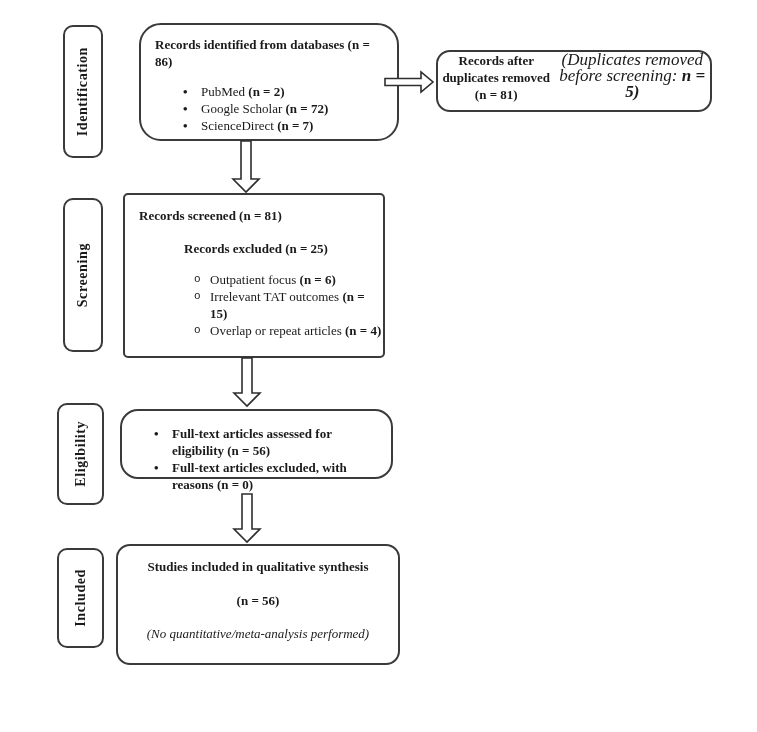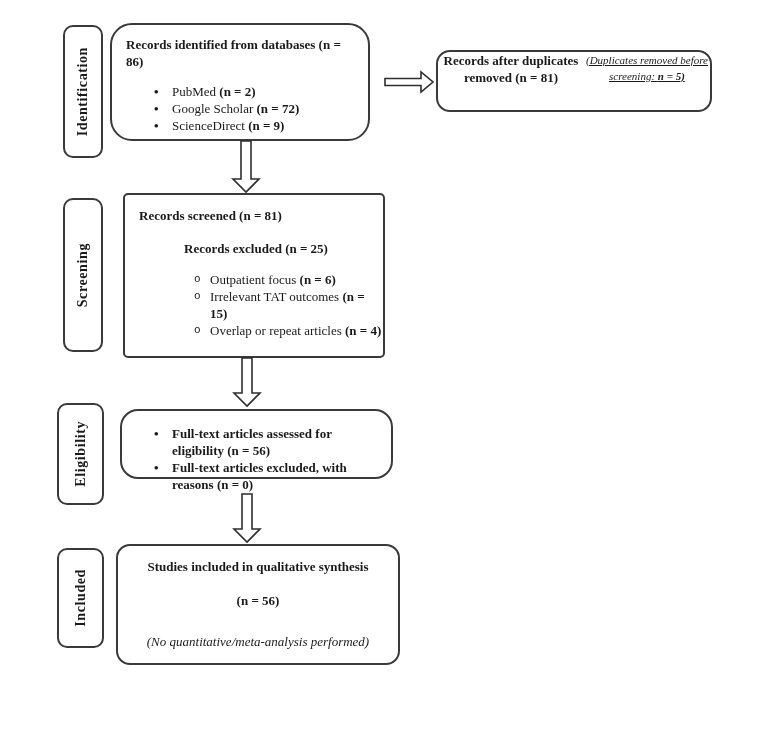--- a/index.html
+++ b/index.html
@@ -47,38 +47,38 @@
   <div class="stage" style="left:63px;top:198px;width:40px;height:154px;">
     <span class="vtext">Screening</span>
   </div>
   <div class="stage" style="left:57px;top:403px;width:47px;height:102px;">
     <span class="vtext">Eligibility</span>
   </div>
   <div class="stage" style="left:57px;top:548px;width:47px;height:100px;">
     <span class="vtext">Included</span>
   </div>
 
-  <div class="fbox" style="left:110px;top:23px;width:260px;height:118px;border-radius:22px;padding:11px 14px 0 14px;">
+  <div class="fbox" style="left:139px;top:23px;width:260px;height:118px;border-radius:22px;padding:11px 14px 0 14px;">
     <div class="bx-title">Records identified from databases (n = 86)</div>
     <div class="disc" style="margin:13px 0 4px 26px;">
       <div class="b-item" style="padding-left:20px;">
         <span>PubMed </span><b>(n = 2)</b>
       </div>
       <div class="b-item" style="padding-left:20px;">
         <span>Google Scholar </span><b>(n = 72)</b>
       </div>
       <div class="b-item" style="padding-left:20px;">
-        <span>ScienceDirect </span><b>(n = 9)</b>
+        <span>ScienceDirect </span><b>(n = 7)</b>
       </div>
     </div>
   </div>
 
   <div class="fbox" style="left:436px;top:50px;width:276px;height:62px;border-radius:14px;display:flex;flex-direction:row;justify-content:center;">
     <div class="bx-title center">Records after duplicates removed (n = 81)</div>
-    <div class="center italic" style="font-size:11px;line-height:16px;text-decoration:underline;">
+    <div class="center italic" style="font-size:17px;line-height:16px;">
       <span>(Duplicates removed before screening: </span><b>n = 5)</b>
     </div>
   </div>
 
   <div class="fbox" style="left:123px;top:193px;width:262px;height:165px;border-radius:5px;padding:12px 10px 0 14px;">
     <div class="bx-title">Records screened (n = 81)</div>
     <div class="bx-title" style="margin-top:16px;text-align:center;">Records excluded (n = 25)</div>
     <div class="circle" style="margin:14px 0 0 53px;">
       <div class="b-item" style="padding-left:18px;width:172px;">
         <span>Outpatient focus </span><b>(n = 6)</b>
@@ -95,21 +95,21 @@
   <div class="fbox" style="left:120px;top:409px;width:273px;height:70px;border-radius:18px;padding:8px 10px 0 8px;font-weight:bold;">
     <div class="disc" style="margin:6px 0 0 22px;">
       <div class="b-item" style="padding-left:20px;width:202px;">Full-text articles assessed for eligibility (n = 56)</div>
       <div class="b-item" style="padding-left:20px;width:202px;">Full-text articles excluded, with reasons (n = 0)</div>
     </div>
   </div>
 
   <div class="fbox" style="left:116px;top:544px;width:284px;height:121px;border-radius:14px;padding:12px 12px 0 12px;">
     <div class="bx-title center">Studies included in qualitative synthesis</div>
     <div class="bx-title center" style="margin-top:17px;">(n = 56)</div>
-    <div class="center italic" style="margin-top:24px;">(No quantitative/meta-analysis performed)</div>
+    <div class="center italic" style="margin-top:16px;">(No quantitative/meta-analysis performed)</div>
   </div>
 
   <svg class="arrow-svg" style="left:229px;top:140px;" width="34" height="54" viewBox="0 0 34 54">
     <polygon points="12,1 22,1 22,39 30,39 17,52 4,39 12,39"></polygon>
   </svg>
 
   <svg class="arrow-svg" style="left:384px;top:70px;" width="51" height="24" viewBox="0 0 51 24">
     <polygon points="1,8.5 37,8.5 37,2 49,12 37,22 37,15.5 1,15.5"></polygon>
   </svg>
 

